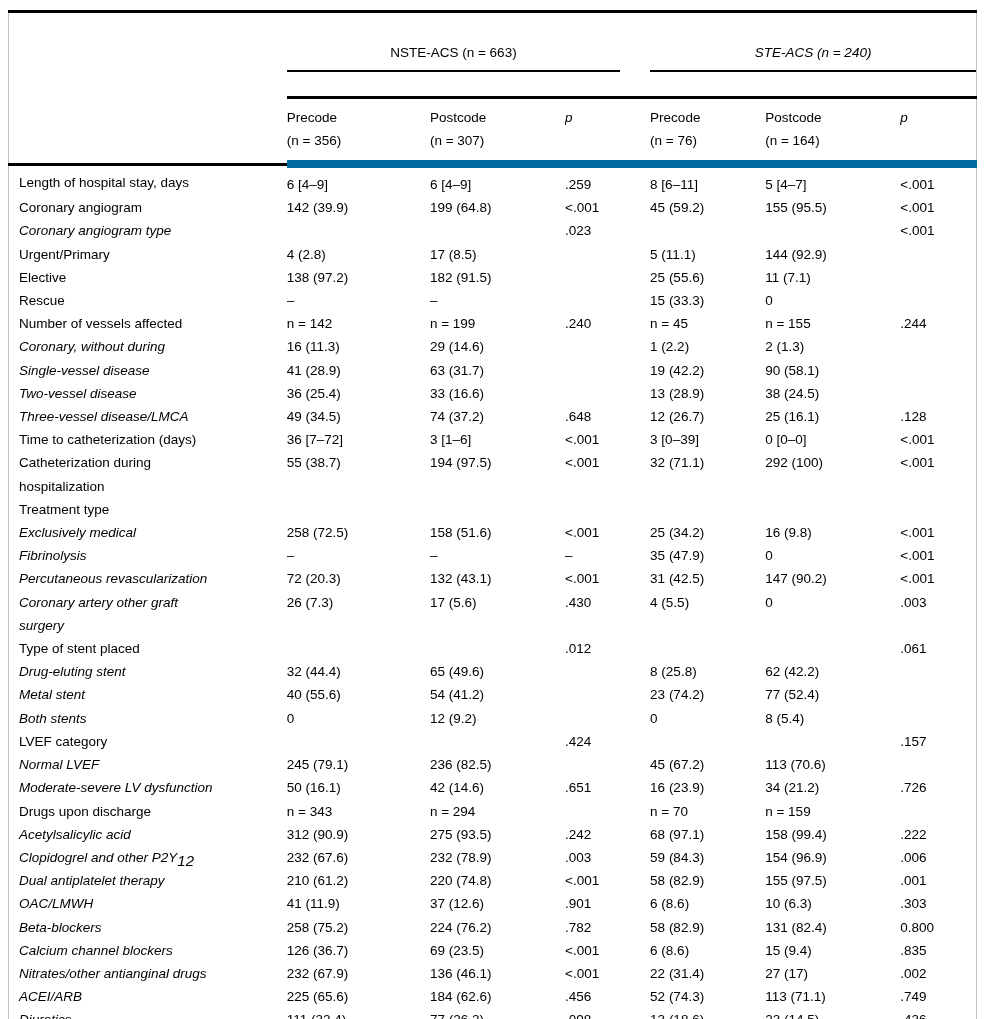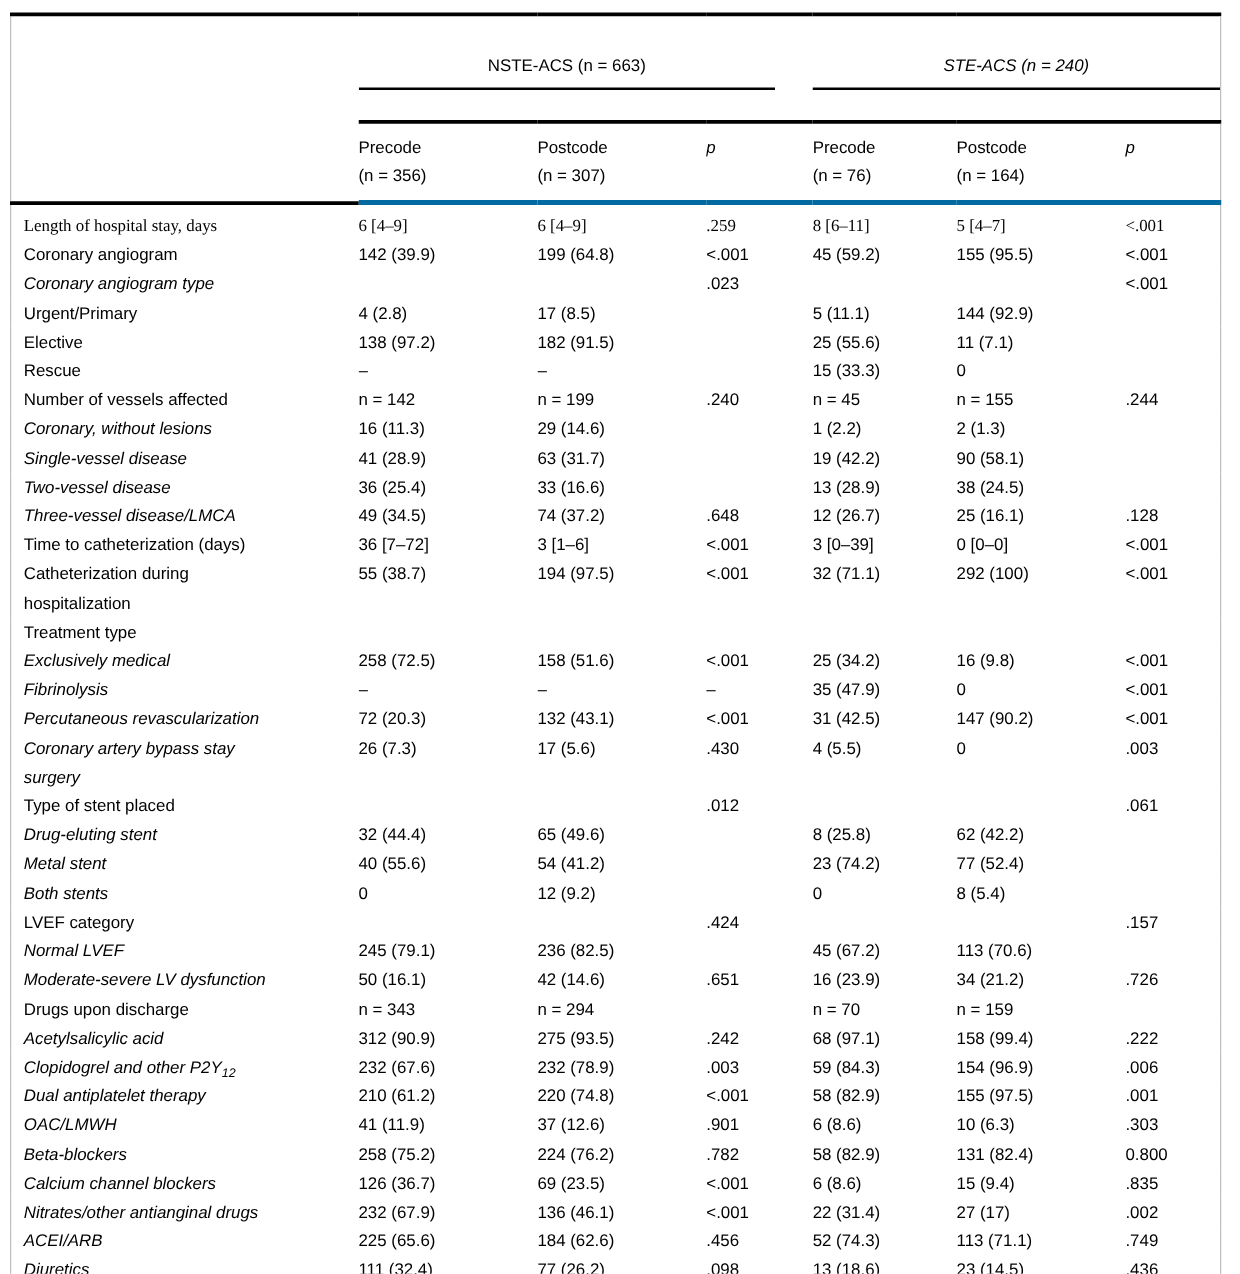--- a/index.html
+++ b/index.html
@@ -46,31 +46,31 @@
   th.corner { border-bottom: 3px solid #000; }
   th.group { padding-top: 5px; }
   th.group .rule {
     text-align: center;
     padding-bottom: 6px;
     border-bottom: 2px solid #000;
   }
   th.group.g1 .rule { margin-right: 30px; }
   th.group.g2 .rule { margin-right: 0; font-style: italic; }
   tr.subhead th {
-    border-bottom: 4px solid #0369a1;
+    border-bottom: 8px solid #0369a1;
     padding-top: 7px;
     padding-bottom: 8px;
   }
   tr.subhead th.pcol { font-style: italic; }
-  tbody tr:first-child td { padding-top: 5px; font-family: Liberation Serif, serif; }
+  tbody tr:first-child td { padding-top: 5px; }
   tbody tr:last-child td { padding-bottom: 4px; border-bottom: 1px solid #999; }
   td.lbl { padding-left: 10px; }
   td.lbl.it { font-style: italic; }
   td.lbl.ind { }
-  td.lbl sub { font-size: 10px; font-style: italic; line-height: 0; }
+  td.lbl sub { font-size: 15px; font-style: italic; line-height: 0; }
 </style>
 </head>
 <body>
 
 <div id="page">
   <div id="tablewrap">
     <table>
       <colgroup>
         <col class="c-label">
           <col class="c1">
@@ -161,21 +161,21 @@
           <tr>
             <td class="lbl">Number of vessels affected</td>
             <td>n = 142</td>
             <td>n = 199</td>
             <td>.240</td>
             <td>n = 45</td>
             <td>n = 155</td>
             <td>.244</td>
           </tr>
           <tr>
-            <td class="lbl it">Coronary, without lesions</td>
+            <td class="lbl it">Coronary, without during</td>
             <td>16 (11.3)</td>
             <td>29 (14.6)</td>
             <td></td>
             <td>1 (2.2)</td>
             <td>2 (1.3)</td>
             <td></td>
           </tr>
           <tr>
             <td class="lbl it">Single-vessel disease</td>
             <td>41 (28.9)</td>
@@ -252,21 +252,21 @@
           <tr>
             <td class="lbl it">Percutaneous revascularization</td>
             <td>72 (20.3)</td>
             <td>132 (43.1)</td>
             <td>&lt;.001</td>
             <td>31 (42.5)</td>
             <td>147 (90.2)</td>
             <td>&lt;.001</td>
           </tr>
           <tr>
-            <td class="lbl it">Coronary artery bypass stay
+            <td class="lbl it">Coronary artery other graft
 surgery</td>
             <td>26 (7.3)</td>
             <td>17 (5.6)</td>
             <td>.430</td>
             <td>4 (5.5)</td>
             <td>0</td>
             <td>.003</td>
           </tr>
           <tr>
             <td class="lbl">Type of stent placed</td>

